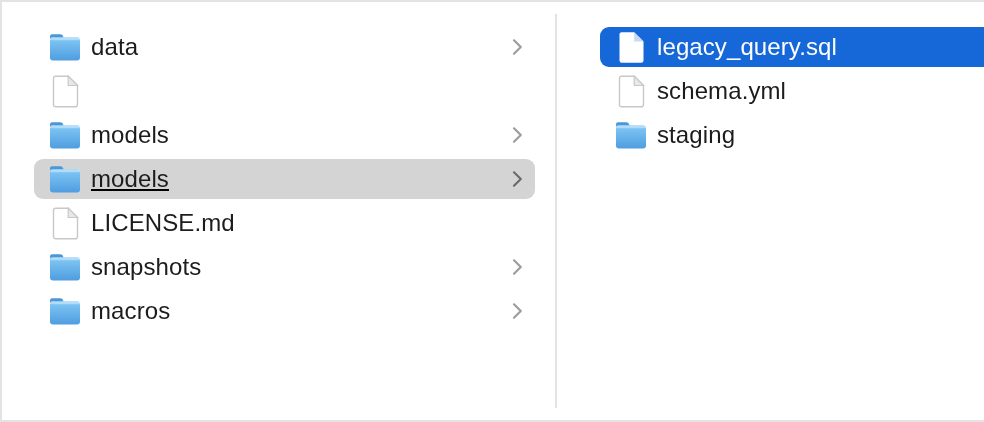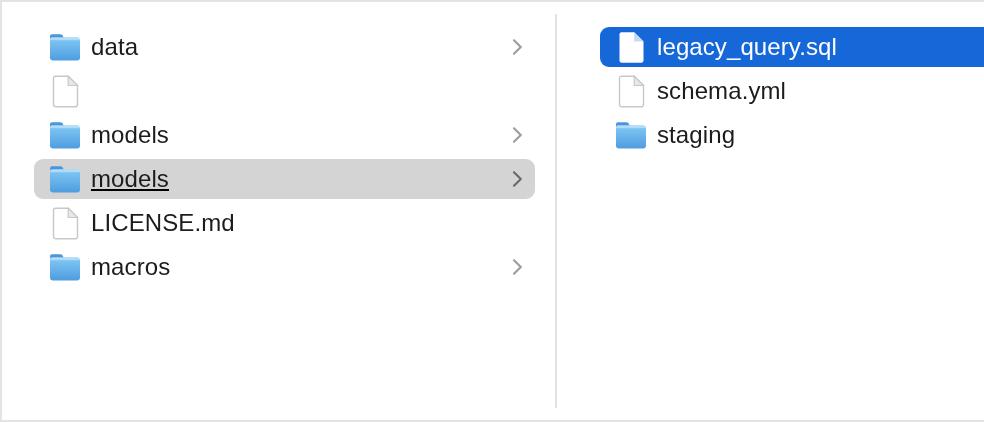--- a/index.html
+++ b/index.html
@@ -119,20 +119,35 @@
         <span class="label">LICENSE.md</span>
       </li>
       <li class="row">
         <span class="icon">
           <svg width="34" height="30" viewBox="0 0 34 30">
             <path d="M2,7 L2,4.2 Q2,2.2 4,2.2 L12.2,2.2 Q13.8,2.2 14.6,3.6 L16.4,7 Z" fill="#4b96d9"></path>
             <rect x="2" y="5.2" width="30" height="23.2" rx="3" fill="url(#folderGrad)"></rect>
             <rect x="2" y="5.6" width="30" height="2.6" rx="1.3" fill="#ffffff" opacity="0.38"></rect>
           </svg>
         </span>
+        <span class="label">snapshots</span>
+        <span class="chevron">
+          <svg width="11" height="18" viewBox="0 0 11 18">
+            <path d="M2,2.3 L8.8,9 L2,15.7" fill="none" stroke-width="2.2" stroke-linecap="round" stroke-linejoin="round"></path>
+          </svg>
+        </span>
+      </li>
+      <li class="row">
+        <span class="icon">
+          <svg width="34" height="30" viewBox="0 0 34 30">
+            <path d="M2,7 L2,4.2 Q2,2.2 4,2.2 L12.2,2.2 Q13.8,2.2 14.6,3.6 L16.4,7 Z" fill="#4b96d9"></path>
+            <rect x="2" y="5.2" width="30" height="23.2" rx="3" fill="url(#folderGrad)"></rect>
+            <rect x="2" y="5.6" width="30" height="2.6" rx="1.3" fill="#ffffff" opacity="0.38"></rect>
+          </svg>
+        </span>
         <span class="label">macros</span>
         <span class="chevron">
           <svg width="11" height="18" viewBox="0 0 11 18">
             <path d="M2,2.3 L8.8,9 L2,15.7" fill="none" stroke-width="2.2" stroke-linecap="round" stroke-linejoin="round"></path>
           </svg>
         </span>
       </li>
     </ul>
   <ul class="col right" id="col-right">
       <li class="row sel-blue">

